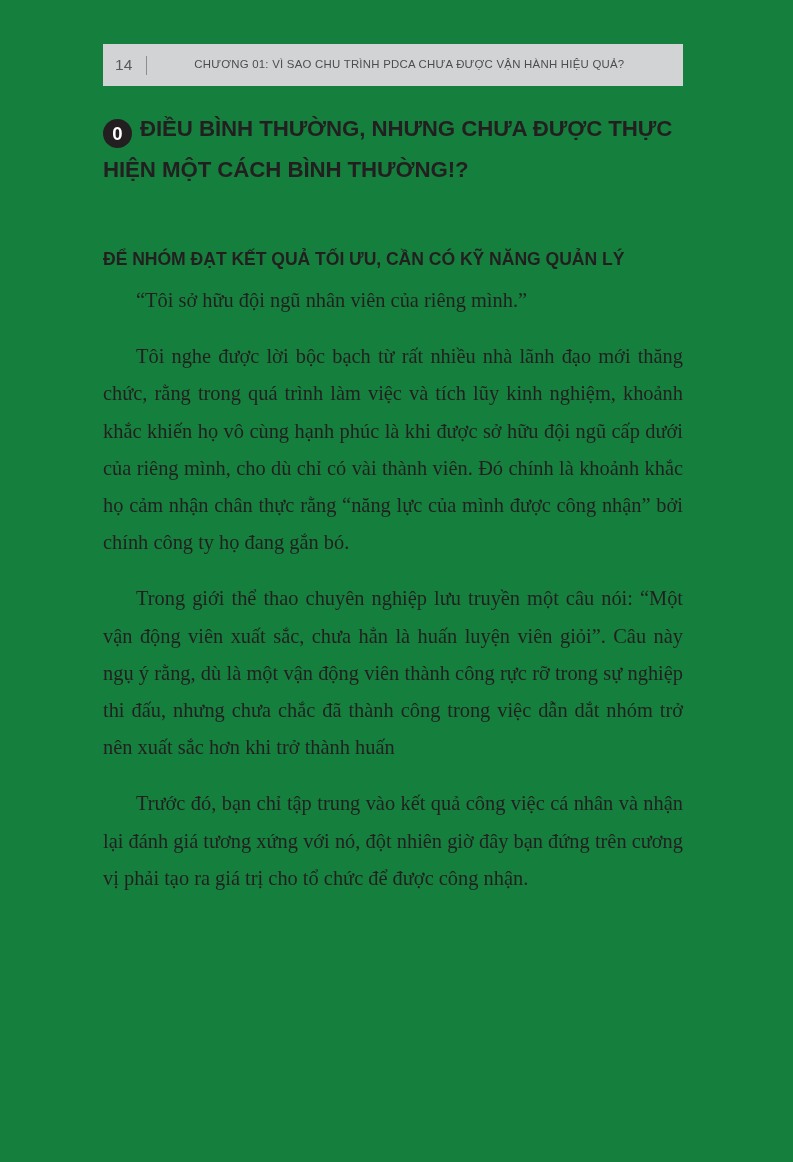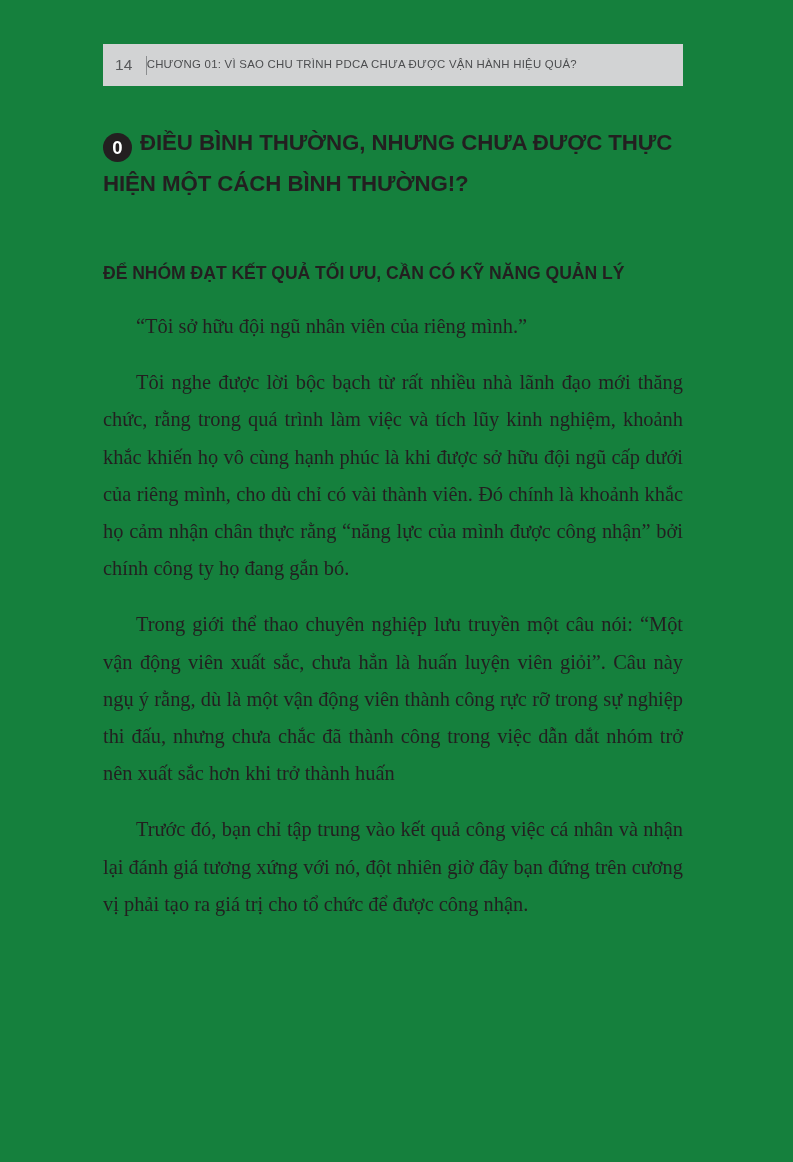--- a/index.html
+++ b/index.html
@@ -44,37 +44,36 @@
     line-height: 1;
   }
   .folio-rule {
     width: 1px;
     height: 19px;
     background: #8b8d8f;
     margin-left: 13px;
   }
   .running-title {
     flex: 1;
-    text-align: left;
+    text-align: center;
     font-family: "Liberation Sans", sans-serif;
     font-size: 11.4px;
     color: #4c4d4f;
     letter-spacing: 0.25px;
     margin-right: 11px;
     white-space: nowrap;
     line-height: 1;
   }
 
   
   .content {
     position: absolute;
     left: 103px;
     top: 108px;
     width: 580px;
-    margin-top: 14px;
   }
 
   
   .section-heading {
     font-family: "Liberation Sans", sans-serif;
     font-weight: bold;
     font-size: 22.3px;
     line-height: 41px;
     color: #231f20;
     letter-spacing: -0.1px;
@@ -112,21 +111,21 @@
     text-transform: uppercase;
     position: absolute;
     top: 141px;
     left: 0;
     white-space: nowrap;
   }
 
   
   .body-block {
     position: absolute;
-    top: 186px;
+    top: 174px;
     left: 0;
     width: 580px;
   }
   p.para {
     margin: 0 0 0 0;
     font-family: "Liberation Serif", serif;
     font-size: 20.4px;
     line-height: 37.2px;
     color: #231f20;
     text-align: justify;

